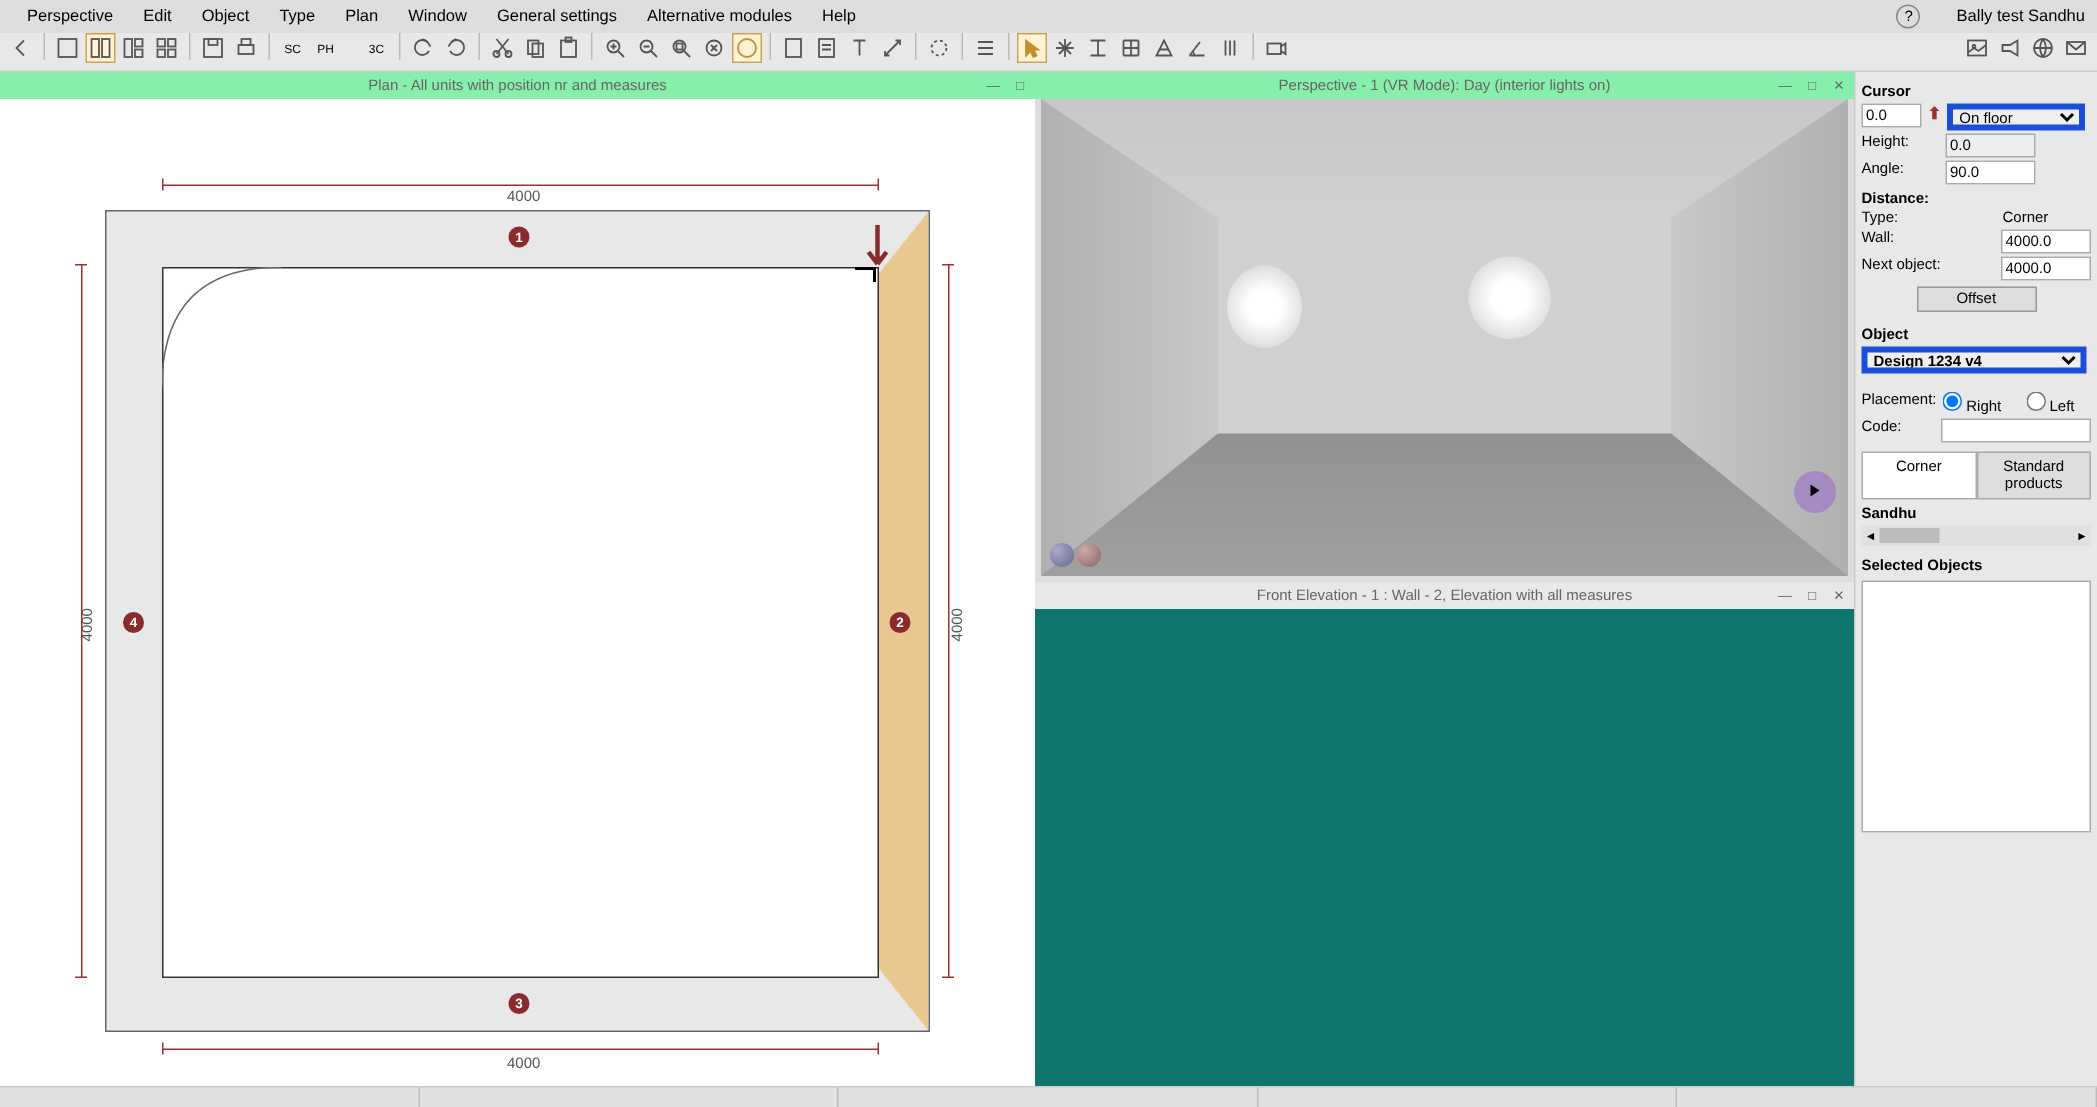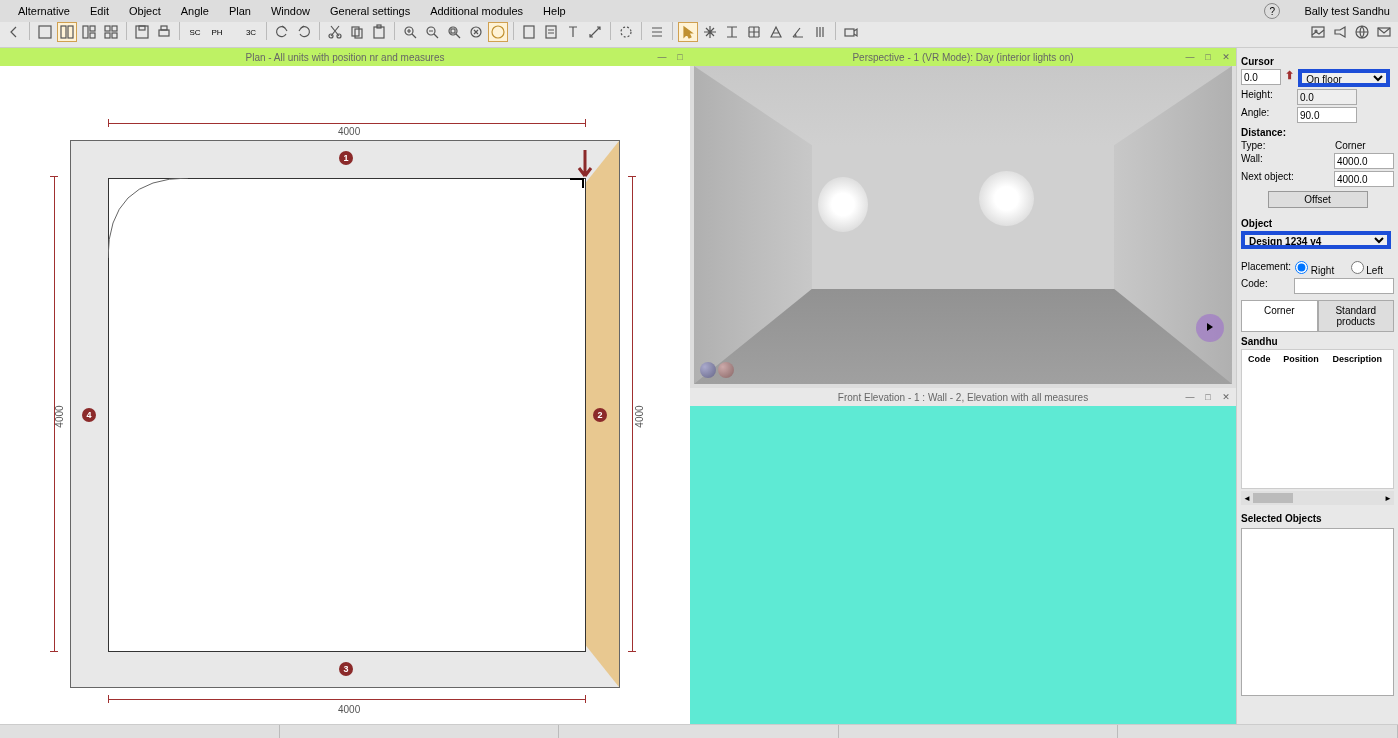--- a/index.html
+++ b/index.html
@@ -19,39 +19,39 @@
 .toolbar .tb-sep { width: 1px; height: 18px; background: #bbb; margin: 0 3px; }
 .toolbar .spacer { flex: 1; }
 
 
 .main { display: flex; height: calc(100% - 48px - 14px); }
 .left-area { width: 690px; position: relative; background: #f0f0f0; }
 .right-area { flex: 1; display: flex; flex-direction: column; }
 .sidebar { width: 162px; background: #e8e8e8; padding: 4px; font-size: 11px; border-left: 1px solid #ccc; }
 
 
-.win-title { height: 18px; background: #bef264; display: flex; align-items: center; justify-content: center; font-size: 10px; color: #666; position: relative; }
+.win-title { height: 18px; background: #86efac; display: flex; align-items: center; justify-content: center; font-size: 10px; color: #666; position: relative; }
 .win-controls { position: absolute; right: 4px; display: flex; gap: 6px; }
 .win-controls span { width: 12px; height: 12px; font-size: 9px; display: flex; align-items: center; justify-content: center; cursor: pointer; }
 
 
 .plan-view { position: relative; width: 100%; height: calc(100% - 18px); background: #fff; }
 .plan-wall-outer { position: absolute; border: 1px solid #666; background: #e8e8e8; }
 .plan-wall-inner { position: absolute; border: 1px solid #333; background: #fff; }
 .plan-highlight { position: absolute; background: #e8c890; }
 .plan-marker { position: absolute; width: 14px; height: 14px; border-radius: 50%; background: #8b2a2a; color: #fff; font-size: 9px; display: flex; align-items: center; justify-content: center; font-weight: bold; }
 .dim-text { position: absolute; font-size: 10px; color: #555; }
 
 
 .persp-view { height: 340px; background: #ddd; position: relative; }
 .persp-canvas { position: absolute; inset: 18px 4px 4px 4px; background: linear-gradient(to bottom, #d0d0d0 0%, #d8d8d8 50%, #989898 50%, #a8a8a8 100%); overflow: hidden; }
 .persp-light { position: absolute; background: radial-gradient(circle, #fff 30%, #e0e0e0 70%, transparent 100%); border-radius: 50%; }
 
 
-.elev-view { flex: 1; background: #5eead4; position: relative; }
+.elev-view { flex: 1; background: #0f766e; position: relative; }
 
 
 .sidebar .section-title { font-weight: bold; font-size: 10px; margin: 4px 0 2px 0; }
 .sidebar .row { display: flex; margin: 2px 0; gap: 4px; }
 .sidebar .row label { width: 52px; font-size: 10px; }
 .sidebar input[type="text"] { width: 60px; height: 16px; font-size: 10px; border: 1px solid #aaa; padding: 0 2px; }
 .sidebar input.wide { width: 100px; }
 .sidebar select { width: 150px; height: 18px; font-size: 10px; border: 4px solid #1d4ed8; }
 .sidebar .btn { background: #ddd; border: 1px solid #999; padding: 2px 8px; font-size: 10px; cursor: pointer; }
 .sidebar .tab-row { display: flex; margin: 6px 0 2px 0; }
@@ -72,28 +72,28 @@
 .statusbar { height: 14px; background: #e0e0e0; border-top: 1px solid #ccc; display: flex; }
 .statusbar .cell { border-right: 1px solid #bbb; flex: 1; }
 
 
 .ico svg { width: 16px; height: 16px; stroke: #555; fill: none; stroke-width: 1.2; }
 </style>
 </head>
 <body>
 
 <div class="menubar">
-  <span class="menu-item">Alternative</span>
+  <span class="menu-item">Perspective</span>
   <span class="menu-item">Edit</span>
   <span class="menu-item">Object</span>
-  <span class="menu-item">Angle</span>
+  <span class="menu-item">Type</span>
   <span class="menu-item">Plan</span>
   <span class="menu-item">Window</span>
   <span class="menu-item">General settings</span>
-  <span class="menu-item">Additional modules</span>
+  <span class="menu-item">Alternative modules</span>
   <span class="menu-item">Help</span>
   <span class="spacer"></span>
   <span class="help-icon">?</span>
   <span class="user">Bally test Sandhu</span>
 </div>
 
 <div class="toolbar">
   <span class="tb-btn ico">
       <svg viewBox="0 0 16 16">
         <path d="M10 3 L5 8 L10 13"></path>
@@ -428,21 +428,21 @@
     </div>
     <div class="row">
       <label>Wall:</label>
       <input type="text" style="margin-left: 38px;" value="4000.0">
     </div>
     <div class="row">
       <label style="width:64px;">Next object:</label>
       <input type="text" style="margin-left: 26px;" value="4000.0">
     </div>
     <div class="row" style="justify-content:center;margin-top:4px;">
-      <button class="btn" style="width:100px;">Offset</button>
+      <button class="btn" style="width:80px;">Offset</button>
     </div>
 
     <div class="section-title" style="margin-top:10px;">Object</div>
     <select style="font-weight:bold;">
       <option>Design 1234 v4</option>
     </select>
 
     <div class="row" style="margin-top:12px;">
       <label style="width:58px;">Placement:</label>
       <label style="font-size:10px;"><input type="radio" name="pl" checked="" style=""> <span>Right</span></label>
@@ -452,31 +452,20 @@
       <label>Code:</label>
       <input type="text" class="wide" style="">
     </div>
 
     <div class="tab-row">
       <div class="tab active">Corner</div>
       <div class="tab">Standard products</div>
     </div>
 
     <div class="section-title">Sandhu</div>
-    <div class="obj-table">
-      <table style="width:100%;">
-        <tbody>
-            <tr>
-          <th>Code</th>
-          <th>Position</th>
-          <th>Description</th>
-        </tr>
-      </tbody>
-        </table>
-    </div>
     <div class="hscroll">
       <span class="arrow">◄</span>
       <div class="thumb"></div>
       <span style="flex:1;"></span>
       <span class="arrow">►</span>
     </div>
 
     <div class="section-title" style="margin-top:8px;">Selected Objects</div>
     <div class="selobj"></div>
   </div>

